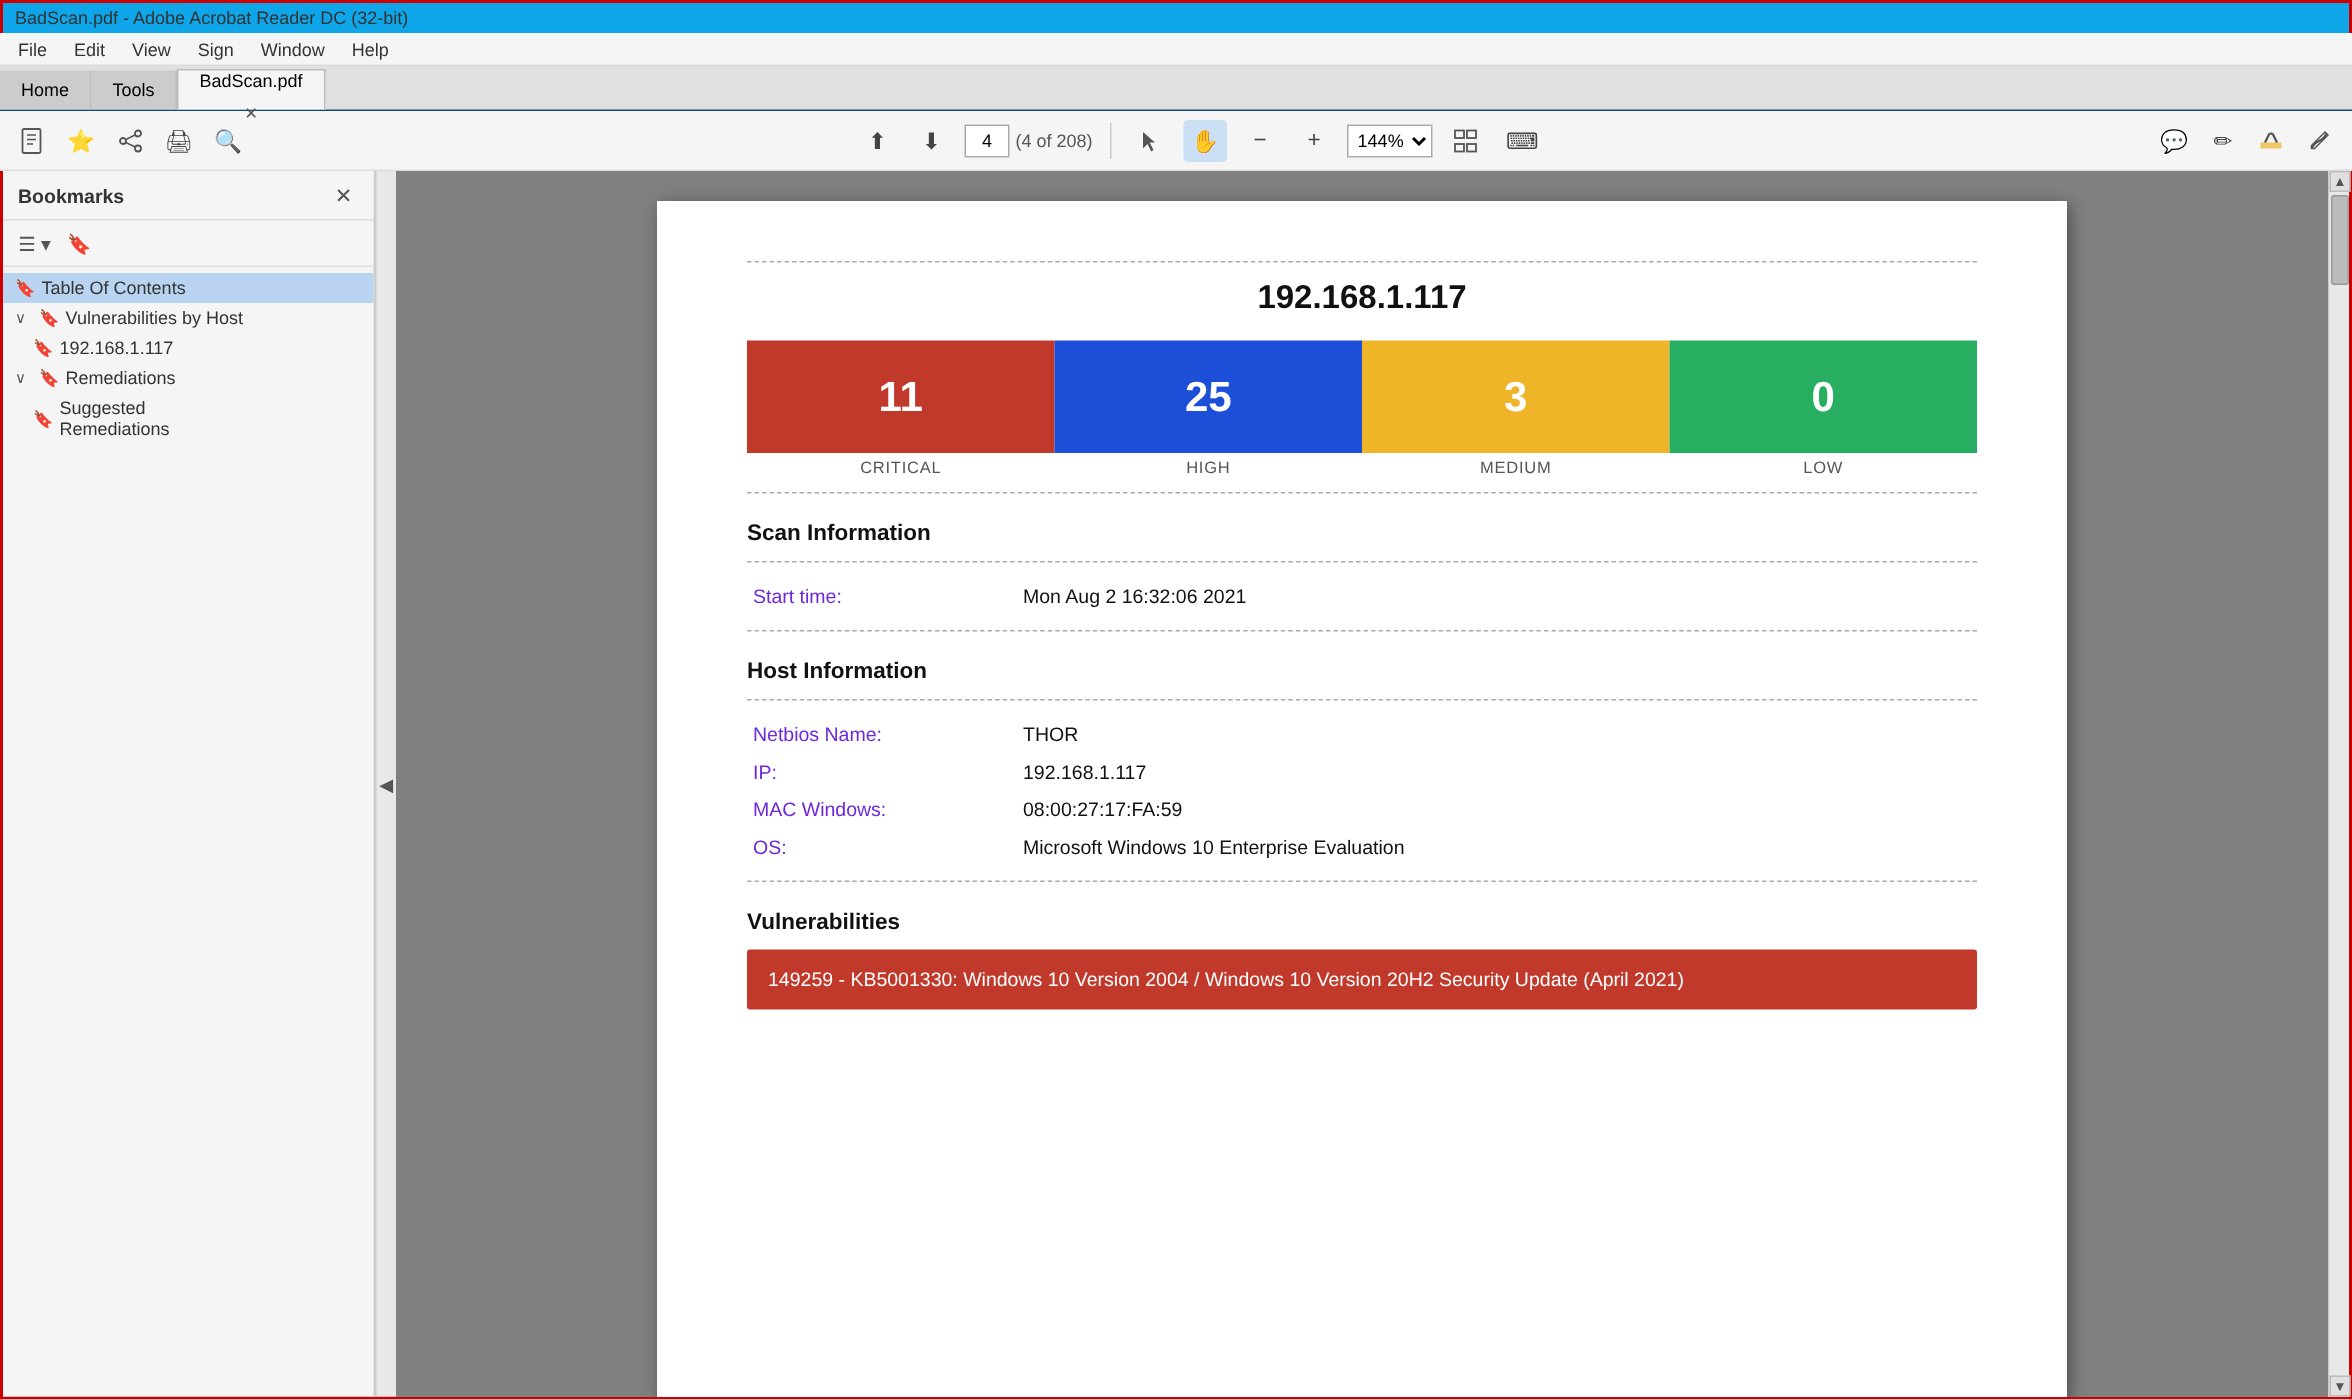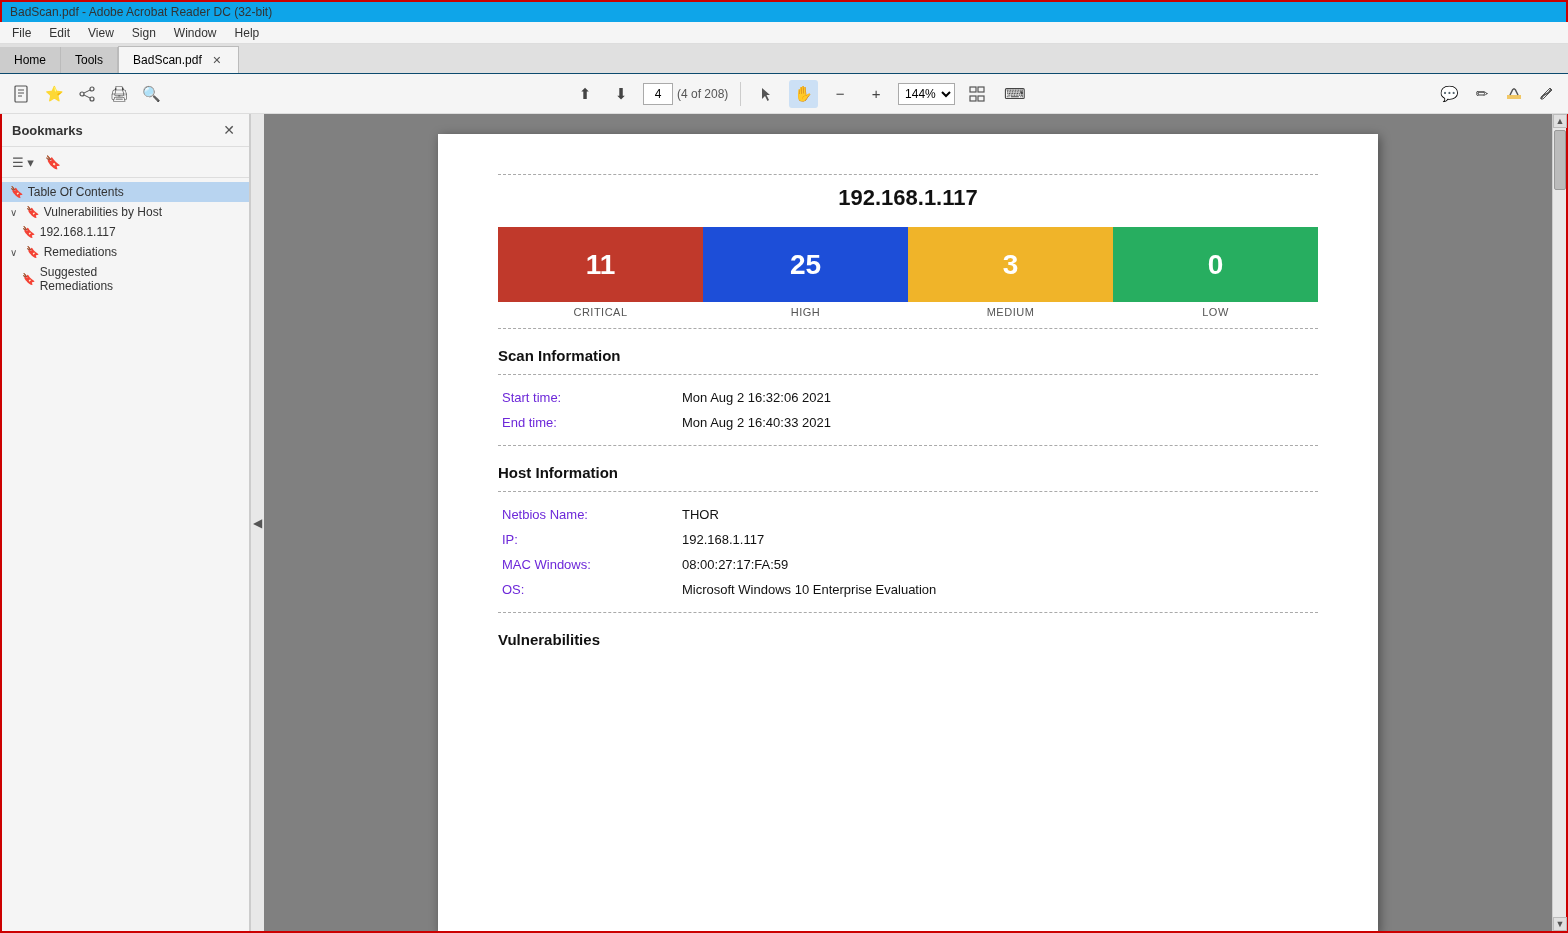--- a/index.html
+++ b/index.html
@@ -55,20 +55,21 @@
       cursor: pointer;
       background: #ccc;
       border-right: 1px solid #bbb;
     }
     .tab.active {
       background: #f5f5f5;
       border-top: 1px solid #bbb;
       border-left: 1px solid #bbb;
       border-bottom: none;
       height: 27px;
+      flex-direction: column;
     }
     .tab-close {
       font-size: 11px;
       color: #555;
       cursor: pointer;
       width: 14px;
       height: 14px;
       display: flex;
       align-items: center;
       justify-content: center;
@@ -548,24 +549,20 @@
       <div class="dashed-line"></div>
 
       <div class="section-heading">Scan Information</div>
       <div class="dashed-line"></div>
       <table class="info-table">
         <tbody>
             <tr>
           <td>Start time:</td>
           <td>Mon Aug 2 16:32:06 2021</td>
         </tr>
-        <tr>
-          <td>End time:</td>
-          <td>Mon Aug 2 16:40:33 2021</td>
-        </tr>
       </tbody>
         </table>
 
       <div class="dashed-line"></div>
 
       <div class="section-heading">Host Information</div>
       <div class="dashed-line"></div>
       <table class="info-table">
         <tbody>
             <tr>
@@ -584,20 +581,23 @@
           <td>OS:</td>
           <td>Microsoft Windows 10 Enterprise Evaluation</td>
         </tr>
       </tbody>
         </table>
 
       <div class="dashed-line"></div>
 
       <div class="section-heading">Vulnerabilities</div>
 
+      <div class="vuln-item">
+        <span>149259 - KB5001330: Windows 10 Version 2004 / Windows 10 Version 20H2 Security Update (April 2021)</span>
+      </div>
     </div>
   </div>
 
   <div class="scrollbar-right">
     <div class="scroll-btn">▲</div>
     <div class="scroll-track">
       <div class="scroll-thumb"></div>
     </div>
     <div class="scroll-btn">▼</div>
   </div>

